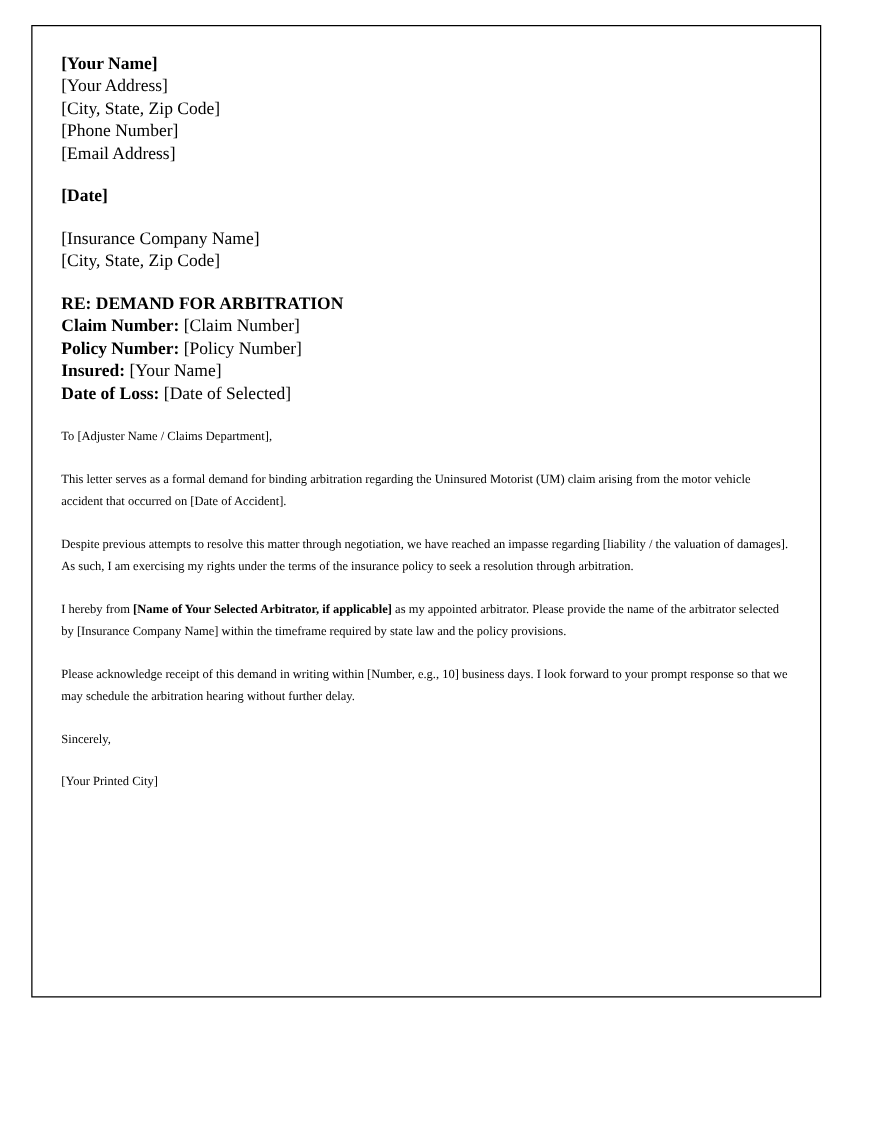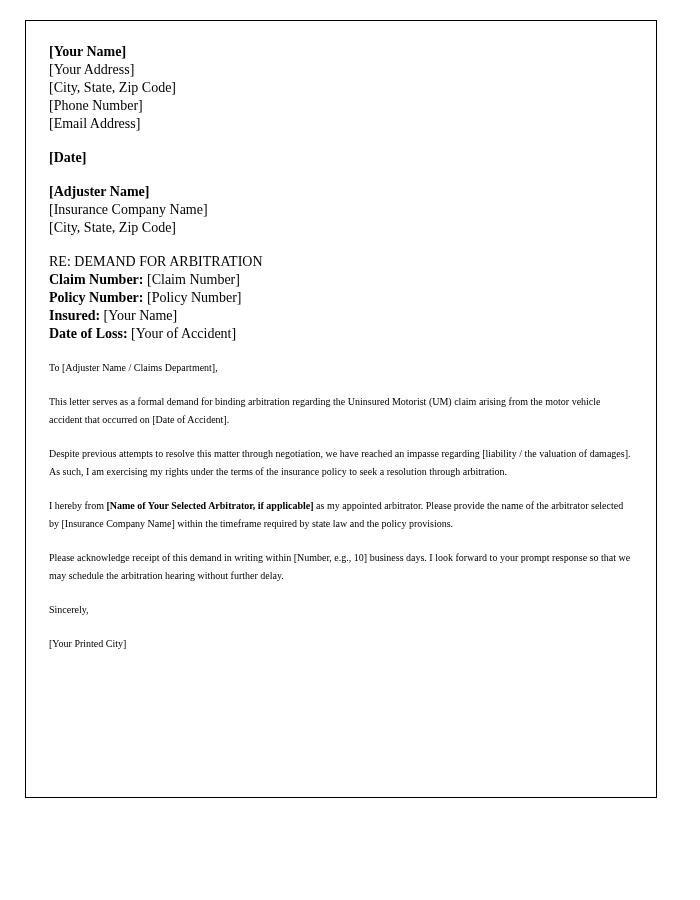--- a/index.html
+++ b/index.html
@@ -31,21 +31,21 @@
     margin-bottom: 16px;
   }
   .para {
     font-size: 10px;
     line-height: 18px;
     margin-bottom: 16px;
   }
   .bold { font-weight: bold; }
   .subject-line {
     font-size: 14px;
-    font-weight: normal;
+    font-weight: bold;
     line-height: 18px;
   }
 </style>
 </head>
 <body>
 
 <div class="page-border">
 
   <div class="block">
     <div class="line bold">[Your Name]</div>
@@ -53,38 +53,37 @@
     <div class="line">[City, State, Zip Code]</div>
     <div class="line">[Phone Number]</div>
     <div class="line">[Email Address]</div>
   </div>
 
   <div class="block">
     <div class="line bold">[Date]</div>
   </div>
 
   <div class="block">
-    <div class="line bold">[Adjuster Name]</div>
     <div class="line">[Insurance Company Name]</div>
     <div class="line">[City, State, Zip Code]</div>
   </div>
 
   <div class="block">
     <div class="subject-line">RE: DEMAND FOR ARBITRATION</div>
     <div class="line">
       <span class="bold">Claim Number:</span><span> [Claim Number]</span>
     </div>
     <div class="line">
       <span class="bold">Policy Number:</span><span> [Policy Number]</span>
     </div>
     <div class="line">
       <span class="bold">Insured:</span><span> [Your Name]</span>
     </div>
     <div class="line">
-      <span class="bold">Date of Loss:</span><span> [Your of Accident]</span>
+      <span class="bold">Date of Loss:</span><span> [Date of Selected]</span>
     </div>
   </div>
 
   <div class="para">To [Adjuster Name / Claims Department],</div>
 
   <div class="para">This letter serves as a formal demand for binding arbitration regarding the Uninsured Motorist (UM) claim arising from the motor vehicle accident that occurred on [Date of Accident].</div>
 
   <div class="para">Despite previous attempts to resolve this matter through negotiation, we have reached an impasse regarding [liability / the valuation of damages]. As such, I am exercising my rights under the terms of the insurance policy to seek a resolution through arbitration.</div>
 
   <div class="para">

